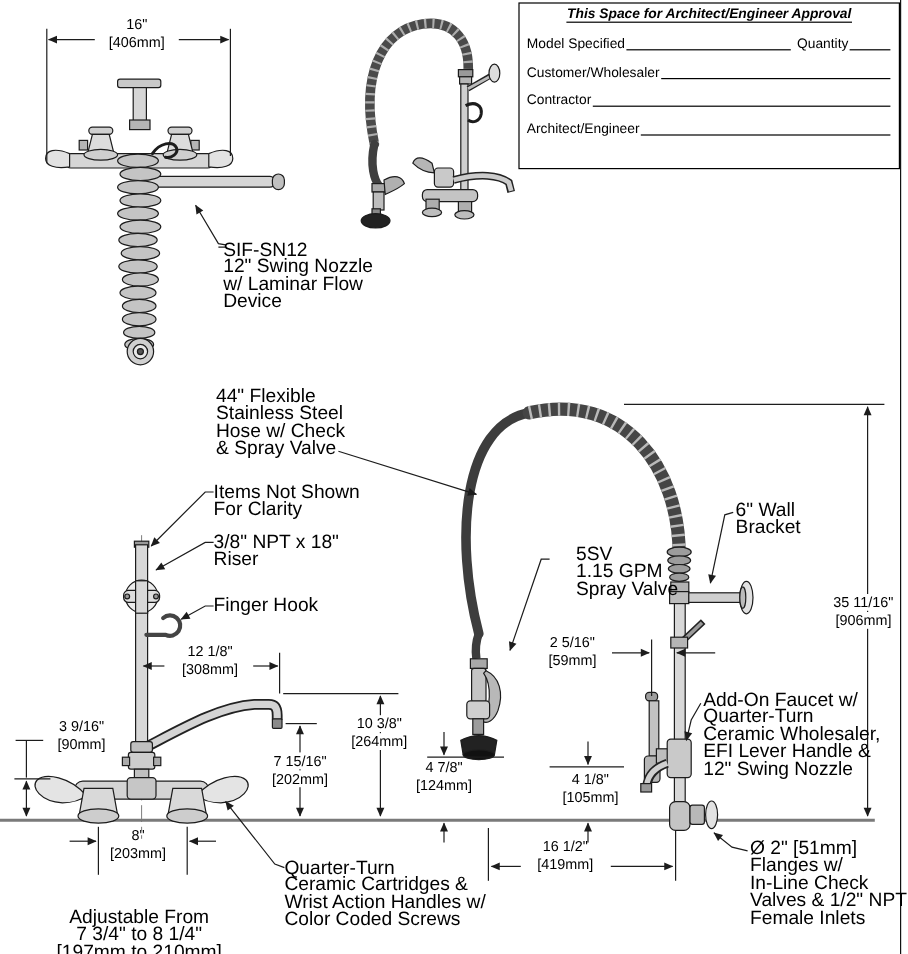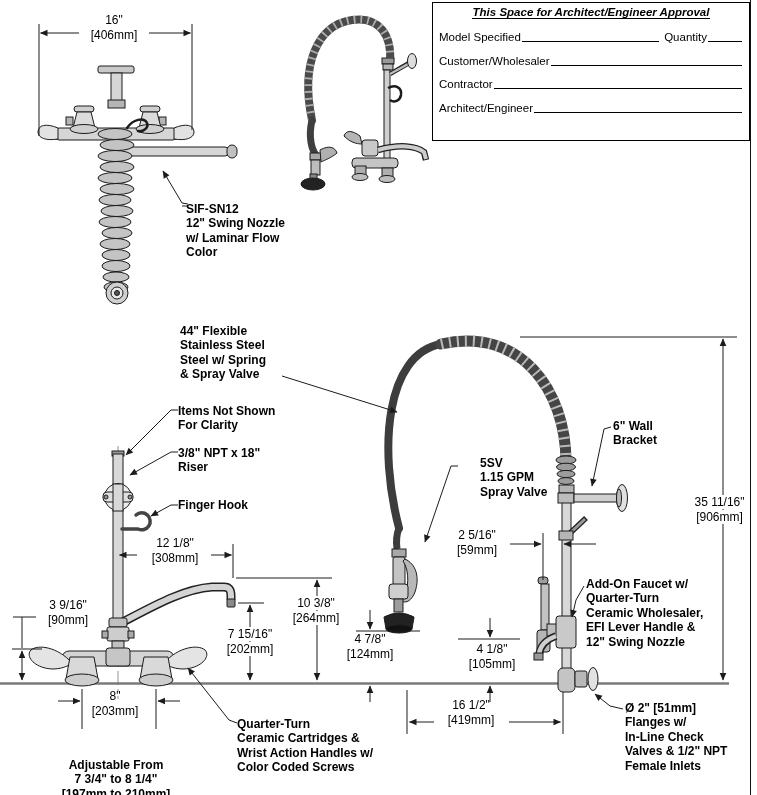--- a/index.html
+++ b/index.html
@@ -13,21 +13,21 @@
       box-sizing:border-box;background:#fff;font-size:11.5px;line-height:13px;}
   .af-title{text-align:center;font-weight:bold;font-style:italic;padding-top:3px;}
   .af-title span{border-bottom:1px solid #000;padding:0 1px;}
   .af-rows{padding:2px 7px 0 6px;}
   .af-row{display:flex;align-items:flex-end;height:23.4px;white-space:nowrap;}
   .fline{flex:1 1 auto;border-bottom:1.1px solid #000;margin:0 0 2px 1px;height:10px;}
   .fline.gap{margin-right:5px;}
   .fshort{flex:0 0 auto;border-bottom:1.1px solid #000;margin:0 0 2px 1px;height:10px;}
   .w50{width:50px;} .w34{width:34px;}
   
-  .lbl{position:absolute;font-size:12px;line-height:14.4px;white-space:nowrap;font-weight:bold;}
+  .lbl{position:absolute;font-size:16px;line-height:14.4px;white-space:nowrap;}
   .ctr{text-align:center;white-space:normal;margin-top:24px;}
   .dim{position:absolute;font-size:12px;line-height:15px;text-align:center;white-space:nowrap;}
   .dim .row{display:block;}
   .wbg .row span{background:#fff;padding:0 2px;}
 </style>
 </head>
 <body>
 
 <div id="page">
 
@@ -266,27 +266,27 @@
 </div>
 
 <div class="dim" style="left:78px;top:13px;width:72px">
   <span class="row">16"</span>
   <span class="row">[406mm]</span>
 </div>
 <div class="lbl" style="left:186px;top:202px">
   <div>SIF-SN12</div>
   <div>12" Swing Nozzle</div>
   <div>w/ Laminar Flow</div>
-  <div>Color</div>
+  <div>Device</div>
 </div>
 
 <div class="lbl" style="left:180px;top:324px">
   <div>44" Flexible</div>
   <div>Stainless Steel</div>
-  <div>Steel w/ Spring</div>
+  <div>Hose w/ Check</div>
   <div>&amp; Spray Valve</div>
 </div>
 <div class="lbl" style="left:178px;top:404px">
   <div>Items Not Shown</div>
   <div>For Clarity</div>
 </div>
 <div class="lbl" style="left:178px;top:446px">
   <div>3/8" NPT x 18"</div>
   <div>Riser</div>
 </div>

